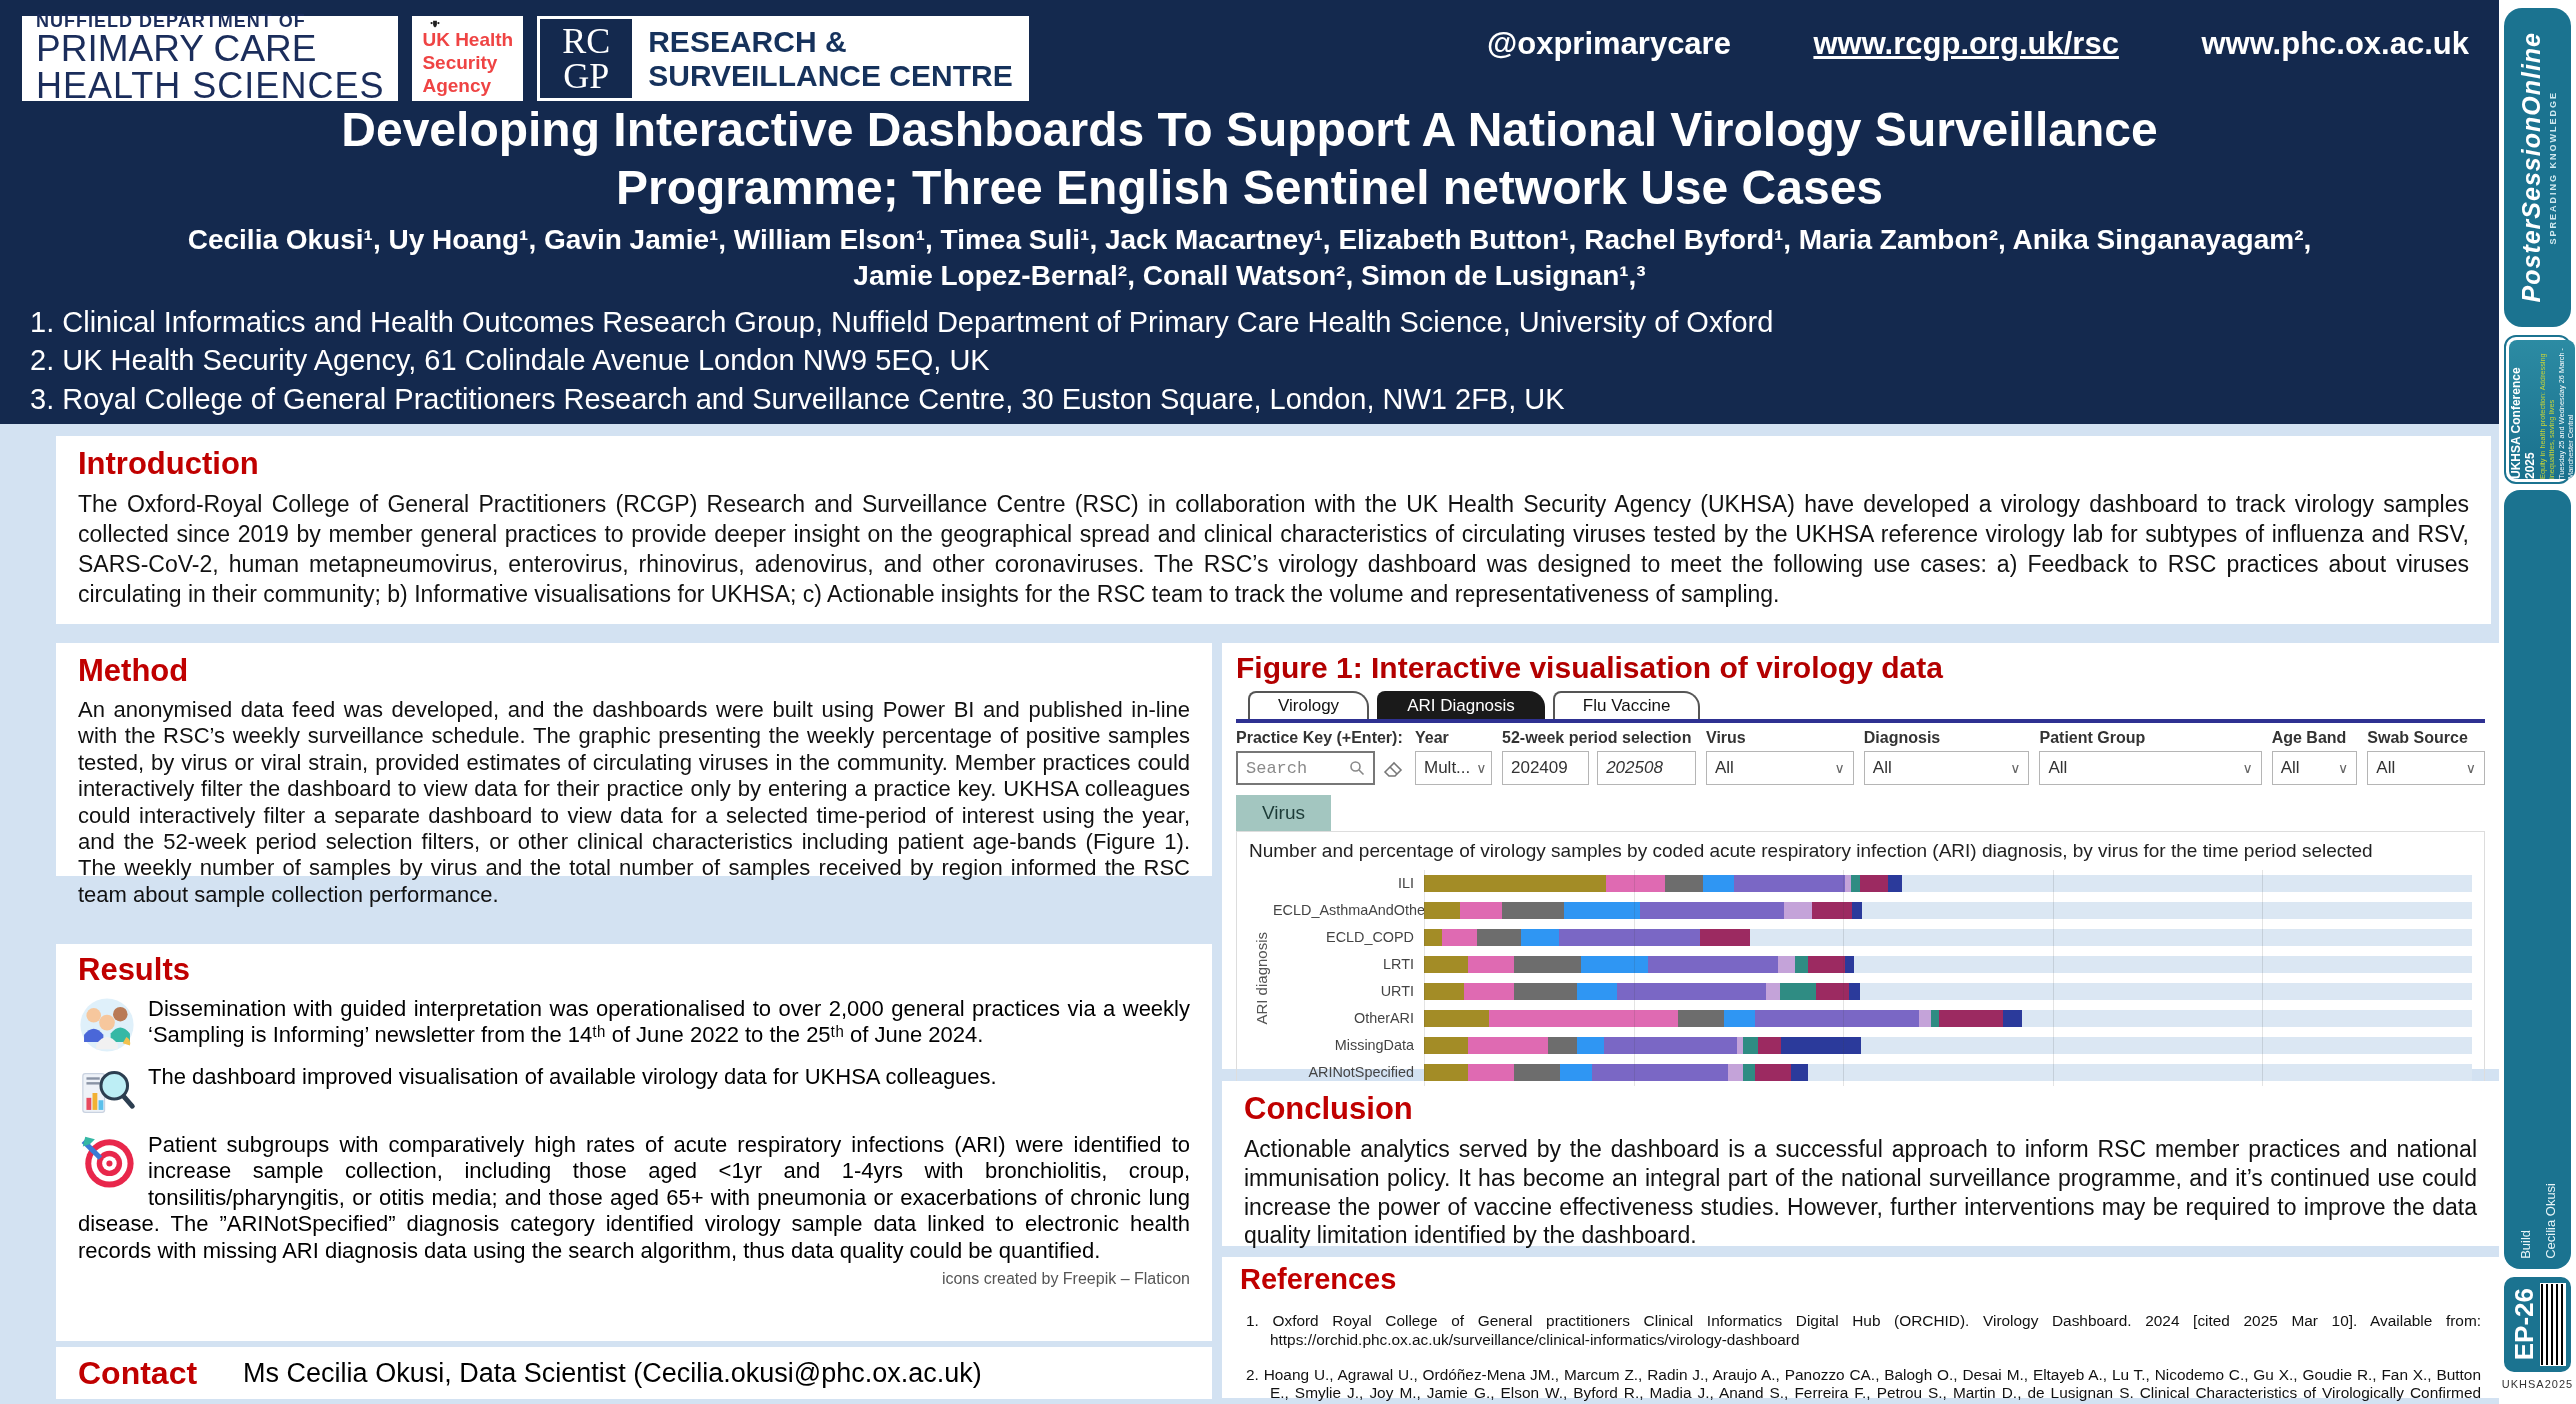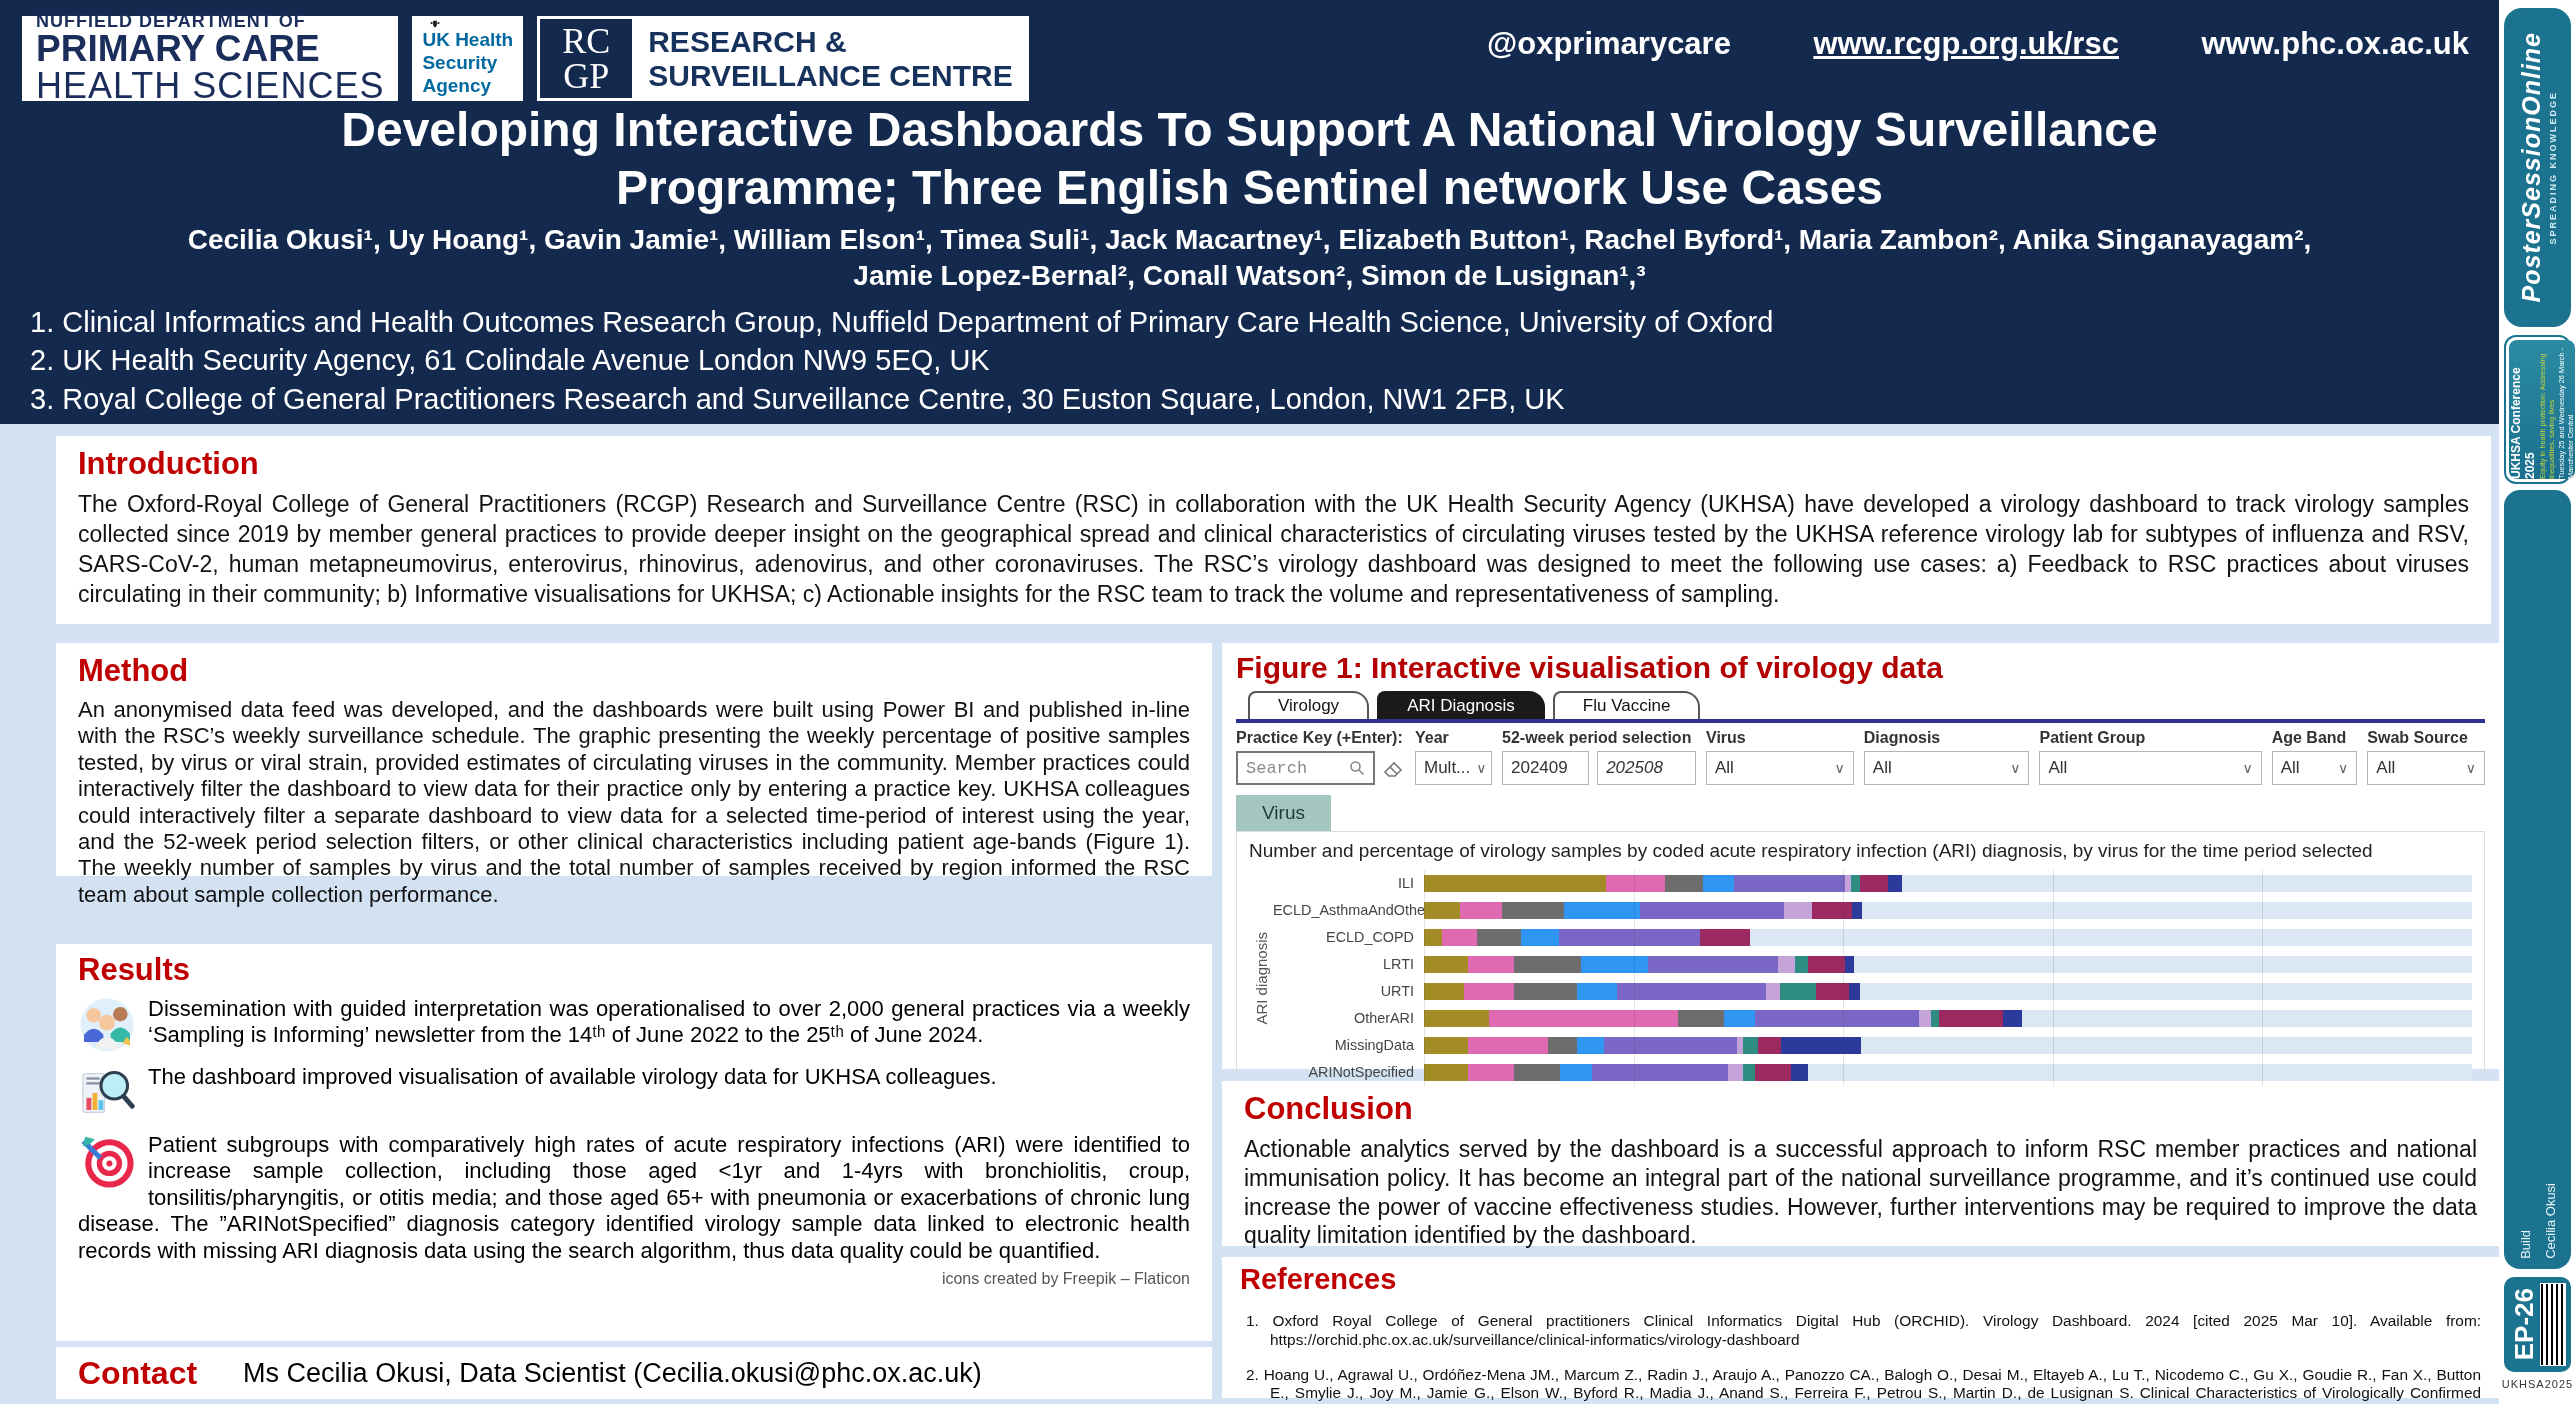--- a/index.html
+++ b/index.html
@@ -8,23 +8,23 @@
     font-family:"Liberation Sans","DejaVu Sans",sans-serif;overflow:hidden;}
 
   
   .header{position:absolute;left:0;top:0;width:2499px;height:424px;background:#14294e;color:#fff;}
   .logo-row{position:absolute;left:22px;top:16px;display:flex;gap:14px;align-items:stretch;height:85px;}
   .oxford-box{display:flex;align-items:center;gap:10px;background:#14294e;border:4px solid #fff;padding:2px 14px 2px 8px;}
   .ox-top{font-size:17px;letter-spacing:2px;font-weight:bold;}
   .ox-main{font-family:"Liberation Serif","DejaVu Serif",serif;font-size:44px;letter-spacing:2px;}
   .nuffield-box{background:#fff;color:#1b2d5b;padding:4px 14px;display:flex;flex-direction:column;justify-content:center;line-height:1.02;}
   .nuf-top{font-size:18px;font-weight:bold;letter-spacing:1px;}
-  .nuf-main{font-size:37px;font-weight:700;}
+  .nuf-main{font-size:37px;font-weight:400;}
   .nuf-sub{font-size:36px;font-weight:300;letter-spacing:1px;}
-  .ukhsa-box{background:#fff;color:#0369a1;padding:4px 10px;display:flex;flex-direction:column;justify-content:flex-start;line-height:1.1;}
+  .ukhsa-box{background:#fff;color:#ef4444;padding:4px 10px;display:flex;flex-direction:column;justify-content:flex-start;line-height:1.1;}
   .ukhsa-lines{font-size:19px;font-weight:bold;margin-top:2px;}
   .rcgp-box{display:flex;}
   .rcgp-navy{background:#14294e;border:3px solid #fff;border-right:none;color:#fff;width:95px;display:flex;flex-direction:column;align-items:center;justify-content:center;font-family:"Liberation Serif","DejaVu Serif",serif;font-size:36px;line-height:.95;}
   .rcgp-white{background:#fff;color:#16325c;padding:6px 16px;display:flex;flex-direction:column;justify-content:center;font-weight:bold;font-size:30px;line-height:1.12;}
   .header-links{position:absolute;left:1487px;top:26px;width:982px;display:flex;justify-content:space-between;font-size:31px;font-weight:bold;}
   .hl-underline{text-decoration:underline;cursor:pointer;}
   .title{position:absolute;left:0;top:101px;width:2499px;text-align:center;font-weight:bold;font-size:48px;line-height:1.2;}
   .authors{position:absolute;left:0;top:222px;width:2499px;text-align:center;font-weight:bold;font-size:28px;line-height:1.3;}
   .affils{position:absolute;left:30px;top:303px;font-size:29px;line-height:1.32;}
 

